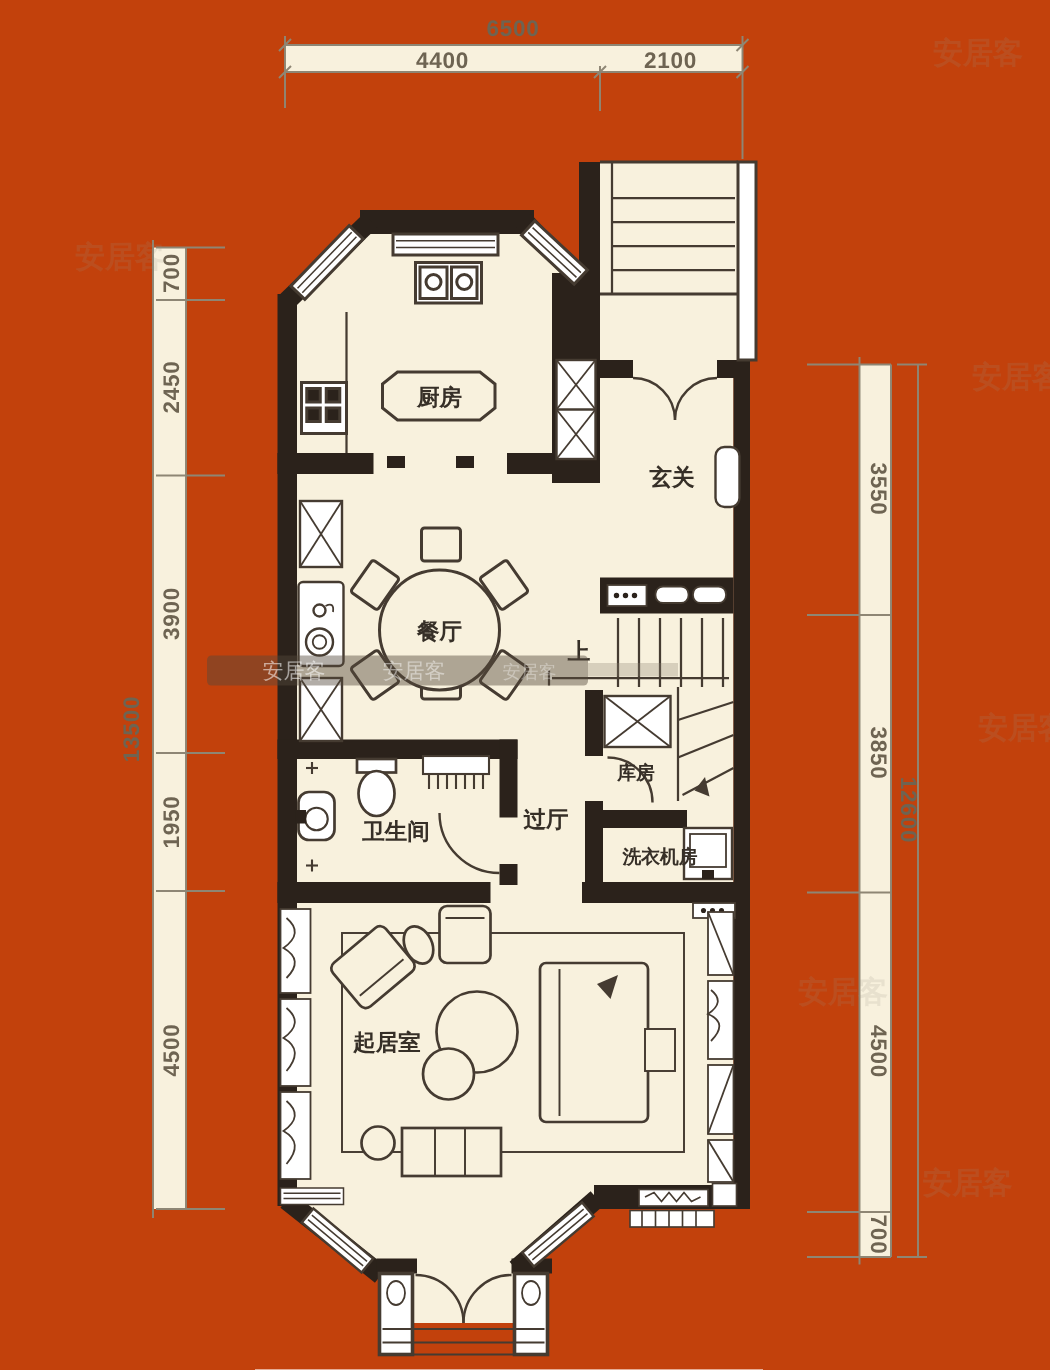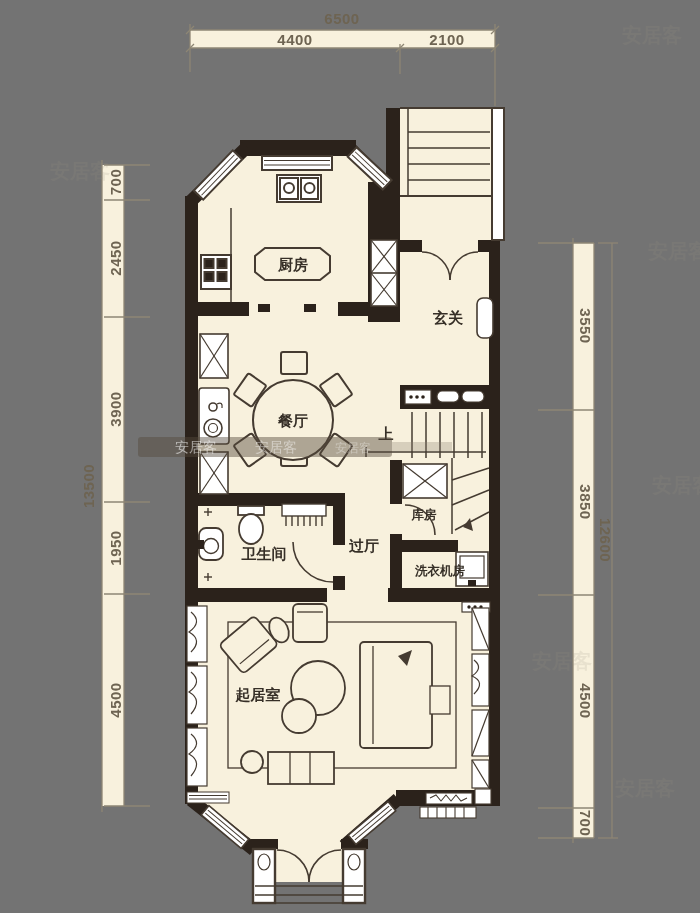--- a/index.html
+++ b/index.html
@@ -1,16 +1,16 @@
 <!DOCTYPE html>
 <html><head>
 <meta charset="utf-8">
 <style>
   html,body{margin:0;padding:0;background:#ffffff;}
-  .stage{position:relative;width:700px;height:913px;background:#737373;overflow:hidden;
+  .stage{position:relative;width:700px;height:913px;background:#c2410c;overflow:hidden;
          font-family:"Liberation Sans", sans-serif;}
   svg{position:absolute;left:0;top:0;}
   .dim-text{fill:#6e6452;font-size:15px;font-weight:bold;letter-spacing:.5px;}
   .room-text{fill:#362f27;font-size:15px;font-weight:bold;}
   .room-text-sm{fill:#362f27;font-size:12.5px;font-weight:bold;}
   .wm{fill:#9a9383;font-size:20px;font-weight:bold;opacity:.16;}
   text{font-family:"Liberation Sans", sans-serif;}
 </style>
 </head>
 <body>

